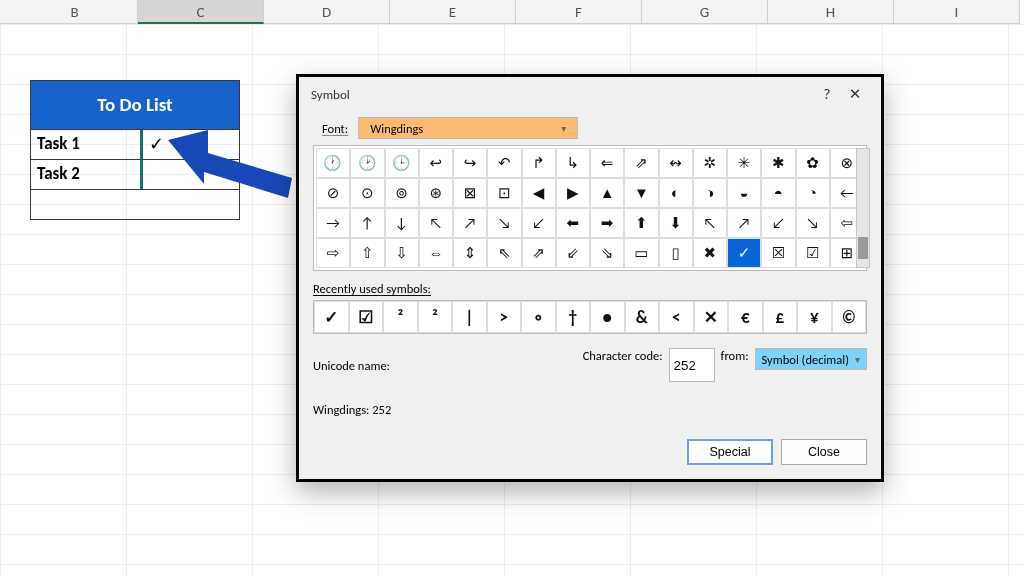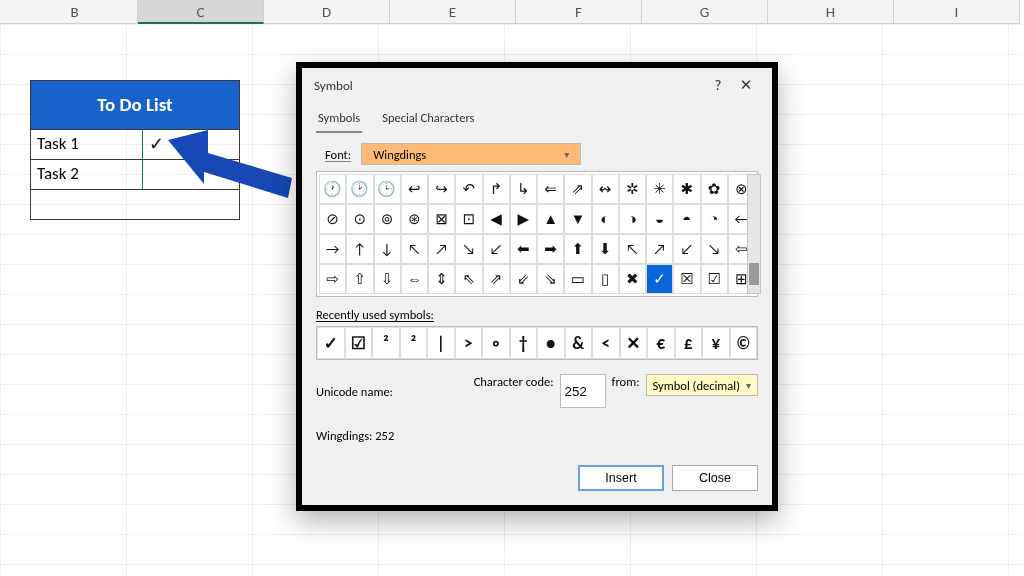--- a/index.html
+++ b/index.html
@@ -13,28 +13,28 @@
 
 .grid { position: absolute; top: 24px; left: 0; right: 0; bottom: 0; }
 .grid::before { content:""; position:absolute; inset:0;
   background-image: linear-gradient(to right,#eee 0,#eee 1px,transparent 1px), linear-gradient(to bottom,#eee 0,#eee 1px,transparent 1px);
   background-size: 126px 30px; }
 
 
 .todo { position: absolute; top: 80px; left: 30px; width: 210px; border: 1px solid #3a3a3a; font-size: 17px; }
 .todo-head { background: #1862cc; color:#fff; font-weight: bold; text-align:center; height:48px; line-height:48px; font-size:19px; }
 .todo-row { display:flex; border-top:1px solid #3a3a3a; height:30px; }
-.todo-row .tname { flex:1; border-right:1px solid #0f766e; padding:3px 6px; font-weight:normal; }
+.todo-row .tname { flex:1; border-right:3px solid #0f766e; padding:3px 6px; font-weight:bold; }
 .todo-row .tval { flex:0 0 96px; padding:3px 6px; font-size:18px; }
 
 
 .arrow { position:absolute; top:128px; left:160px; width:140px; height:72px; }
 
 
-.dialog { position:absolute; top:62px; left:296px; width:482px; background:#f0f0f0; border:6px solid #000000; box-shadow:0 10px 26px rgba(0,0,0,.3); font-size:12.5px; }
+.dialog { position:absolute; top:74px; left:296px; width:588px; background:#f0f0f0; border:3px solid #000000; box-shadow:0 10px 26px rgba(0,0,0,.3); font-size:12.5px; }
 .dlg-head { display:flex; align-items:center; padding:8px 12px 4px; }
 .dlg-title { flex:1; font-size:13px; color:#333; }
 .dlg-help, .dlg-close { width:28px; text-align:center; color:#333; font-size:15px; cursor:pointer; }
 .tabs { display:flex; gap:18px; padding:6px 14px 0; }
 .tab { padding:6px 2px; color:#333; border-bottom:2px solid transparent; cursor:pointer; }
 .tab.active { border-bottom:2px solid #888; }
 .body { padding:10px 14px 12px; }
 .fontrow { display:flex; align-items:center; gap:10px; margin-bottom:6px; }
 .fontrow label { text-decoration:underline; text-decoration-color:#888; text-underline-offset:2px;padding-left:9px; }
 .fontsel { flex:0 0 220px; display:flex; align-items:center; border:1px solid #bbb; background:#fdba74; height:22px; padding:0 11px; justify-content:space-between; }
@@ -48,21 +48,21 @@
 .sb .thumb { position:absolute; left:1px; right:1px; background:#9a9a9a; }
 
 .recent-lbl { margin:10px 0 4px; text-decoration:underline; text-underline-offset:2px; }
 .recentgrid { display:grid; grid-template-columns: repeat(16, 1fr); grid-auto-rows:32px; border:1px solid #bbb; background:#fff; }
 .recentgrid .symcell { font-size:17px; font-weight:bold; }
 
 .inforow { display:flex; align-items:center; margin-top:14px; gap:16px; }
 .inforow .uname { flex:0 0 auto; }
 .inforow .ccwrap { margin-left:auto; display:flex; align-items:flex-start; gap:6px; }
 .cc-in { width:46px; height:22px; border:1px solid #bbb; background:#fff; padding:16px 4px; }
-.fromsel { display:flex; align-items:center; border:1px solid #bbb; background:#fef9c3; height:22px; padding:0 6px; gap:6px; }
+.fromsel { display:flex; align-items:center; border:1px solid #bbb; background:#7dd3fc; height:22px; padding:0 6px; gap:6px; }
 .fromsel .chev { font-size:10px; color:#666; }
 .wname { margin-top:20px; }
 
 .btns { display:flex; justify-content:flex-end; gap:8px; padding:10px 14px 14px; }
 .btn { min-width:86px; height:26px; border:1px solid #a9a9a9; background:#fdfdfd; cursor:pointer; font-size:12.5px; }
 .btn.primary { box-shadow: inset 0 0 0 1px #6aa0e6; border-color:#6aa0e6; }
 </style>
 </head>
 <body>
 
@@ -100,24 +100,20 @@
 <svg class="arrow" viewBox="0 0 140 72">
   <polygon points="8,12 48,2 48,25 132,50 128,70 44,44 44,56" fill="#1748b5"></polygon>
 </svg>
 
 <div class="dialog">
   <div class="dlg-head">
     <span class="dlg-title">Symbol</span>
     <span class="dlg-help">?</span>
     <span class="dlg-close">✕</span>
   </div>
-  <div class="tabs">
-      <div class="tab active">Symbols</div>
-      <div class="tab">Special Characters</div>
-    </div>
   <div class="body">
     <div class="fontrow">
       <label>Font:</label>
       <div class="fontsel">
         <span>Wingdings</span>
         <span class="chev">▾</span>
       </div>
     </div>
 
     <div class="symgrid-wrap">
@@ -220,16 +216,16 @@
         <span>from:</span>
         <div class="fromsel">
           <span>Symbol (decimal)</span>
           <span class="chev">▾</span>
         </div>
       </div>
     </div>
     <div class="wname">Wingdings: 252</div>
   </div>
   <div class="btns">
-    <button class="btn primary">Insert</button>
+    <button class="btn primary">Special</button>
     <button class="btn">Close</button>
   </div>
 </div>
 
 </body></html>

